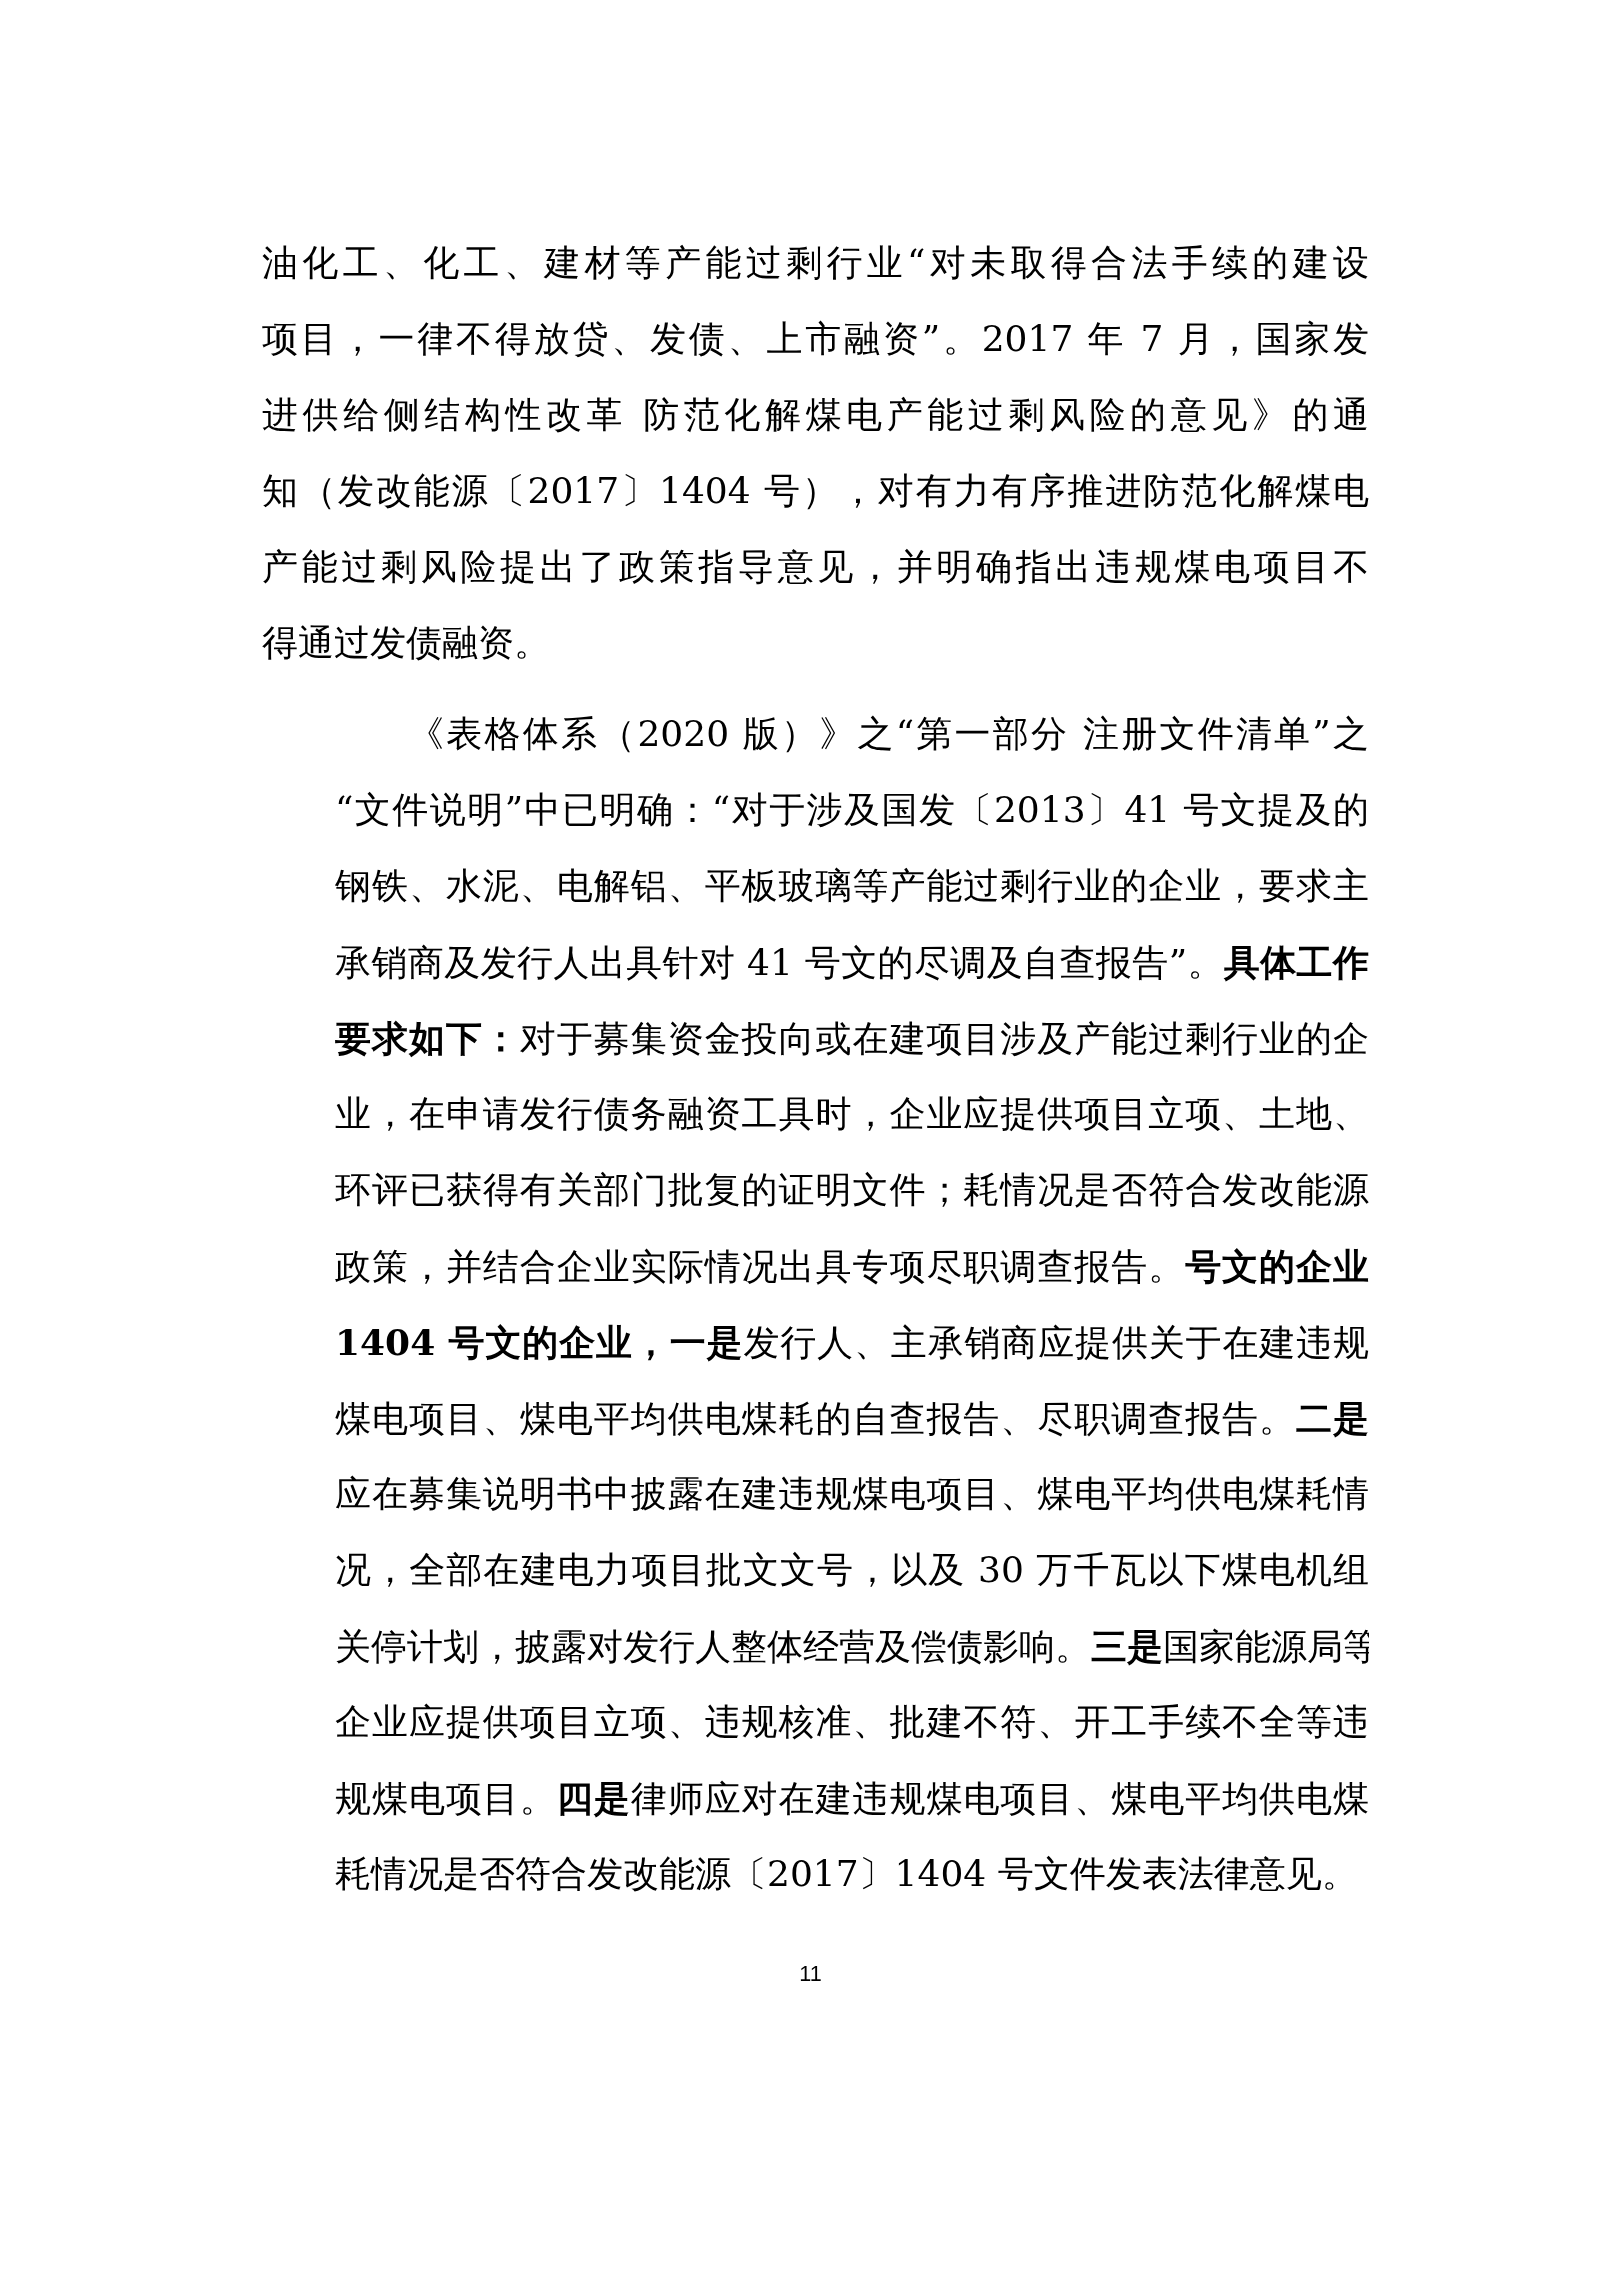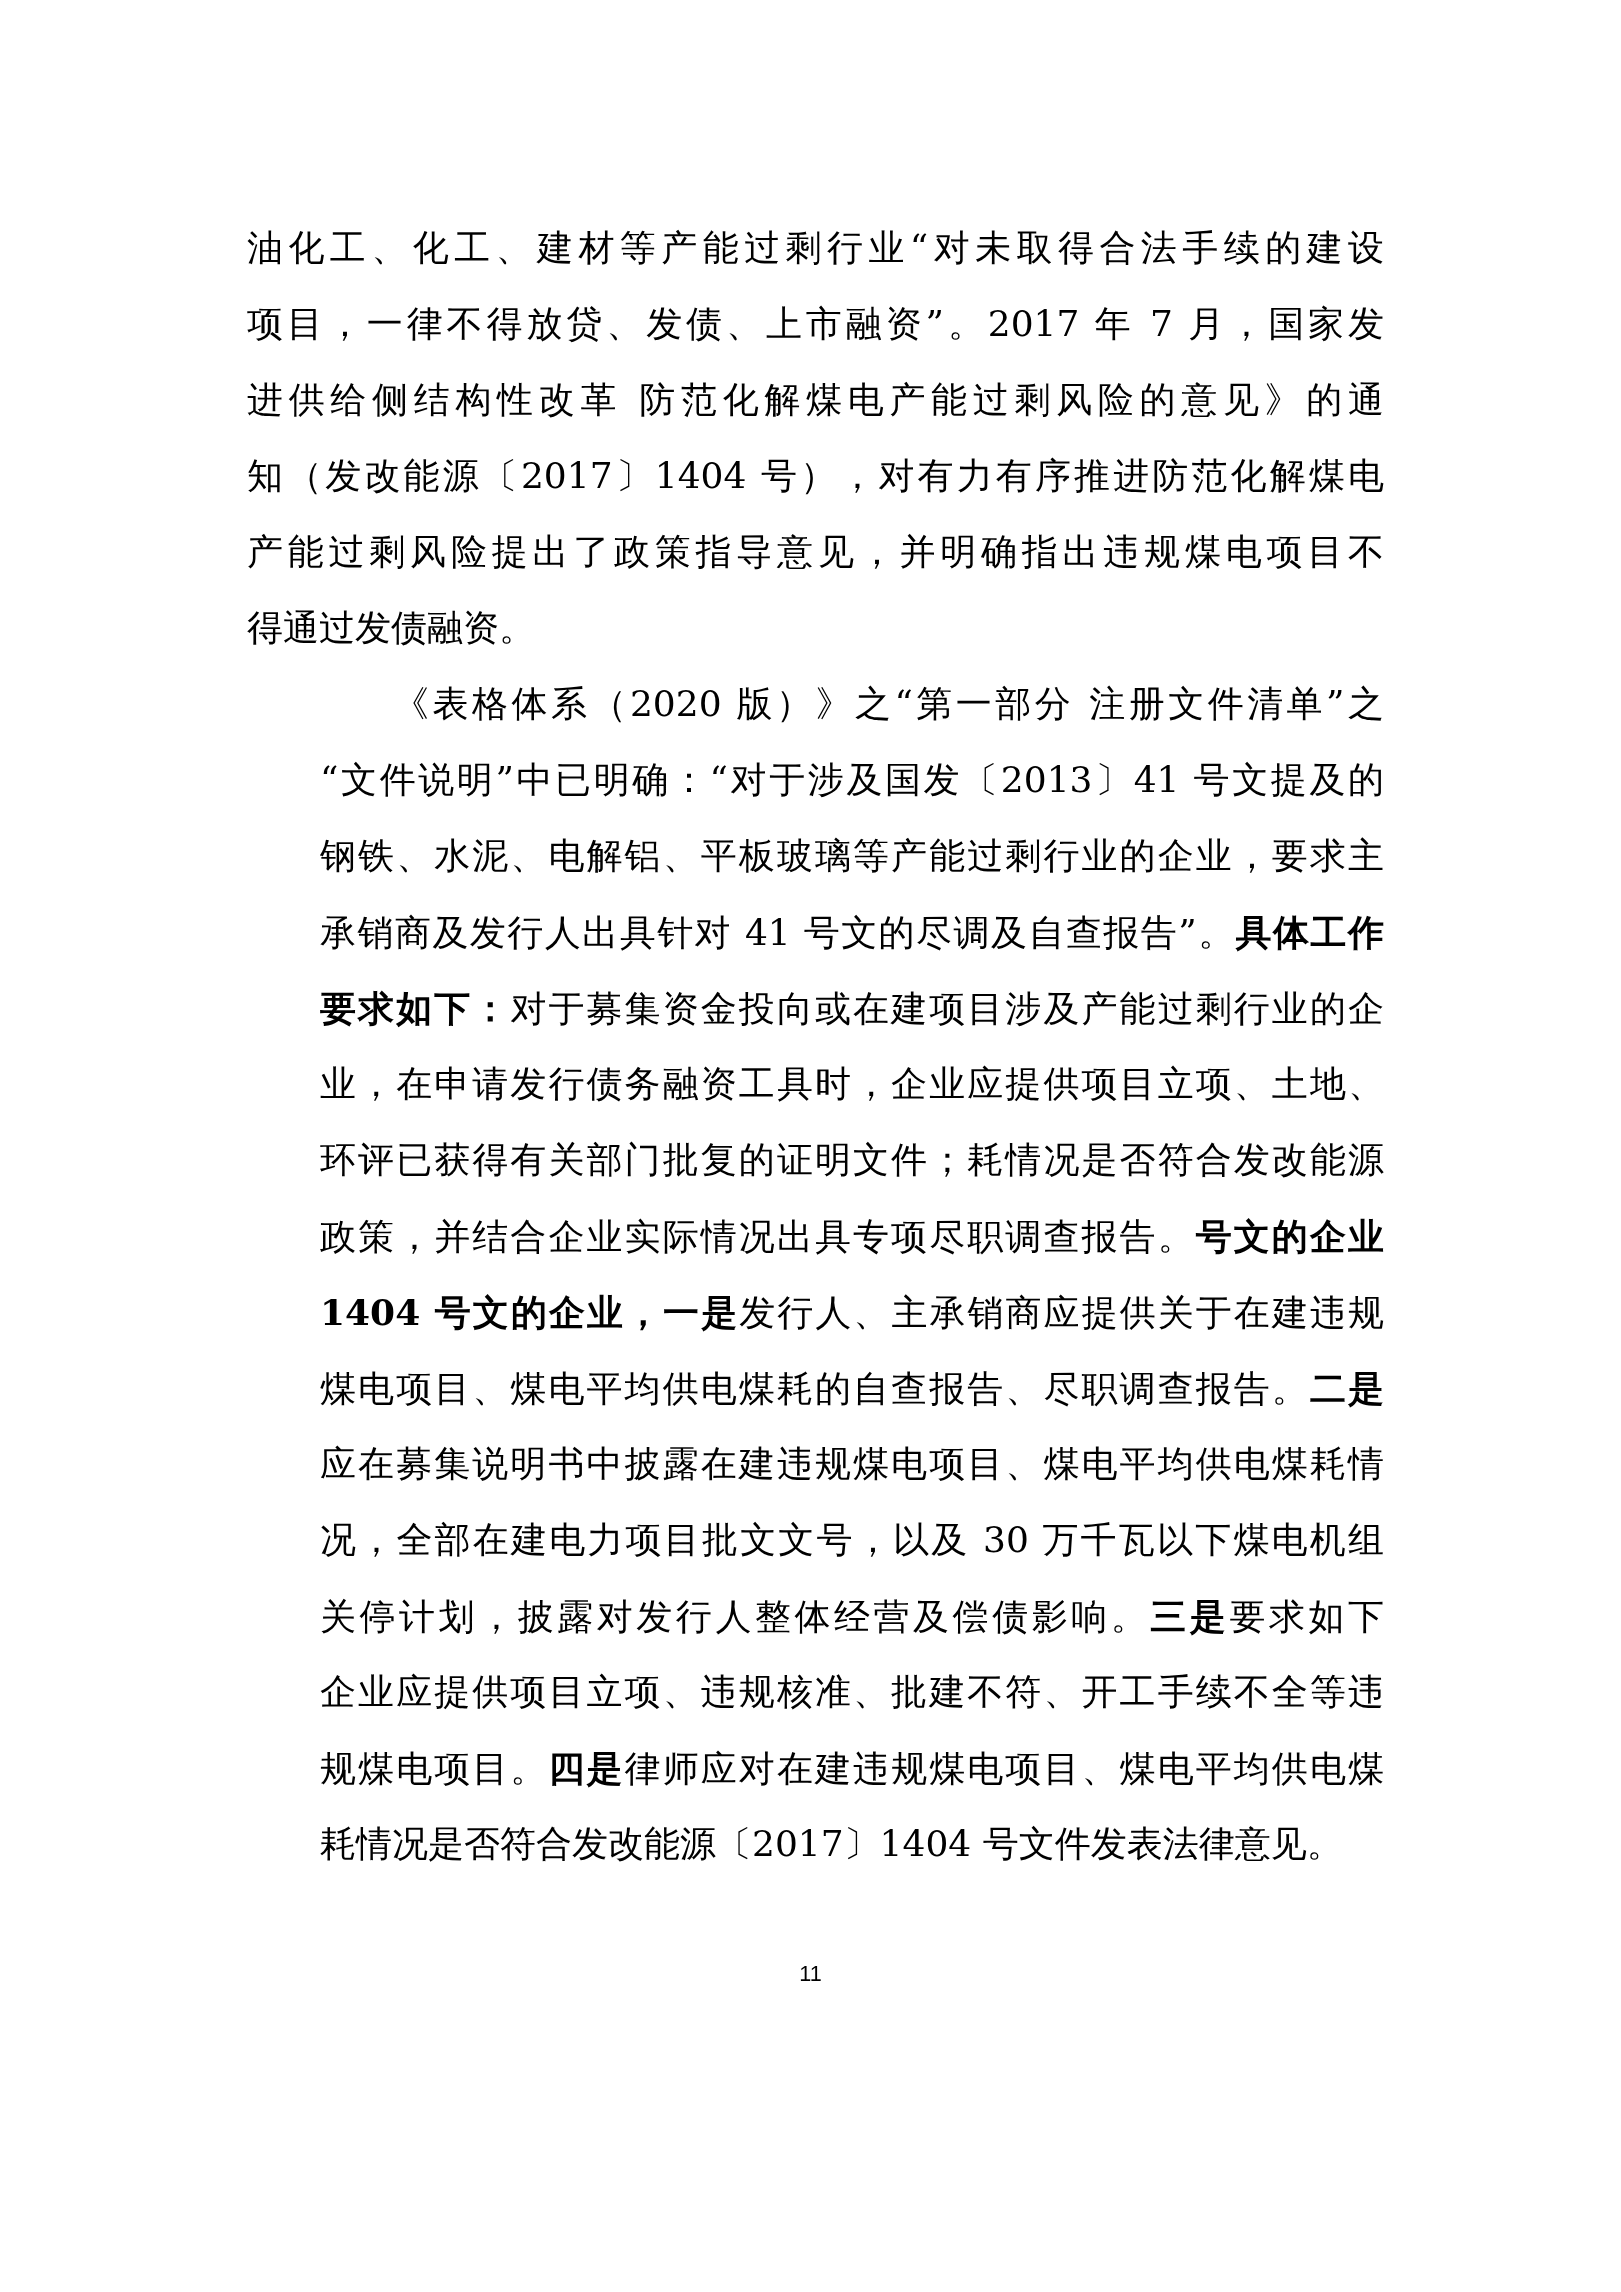--- a/index.html
+++ b/index.html
@@ -9,21 +9,21 @@
       left: 247px;
       top: 210px;
       width: 1137px;
       font-family: "DejaVu Serif", "Liberation Serif", serif;
       color: #000;
       font-size: 36px;
       line-height: 76px;
       text-align: justify;
       text-justify: inter-character;
     }
-    .para { margin: 0; padding: 0; }
+    .para { margin: 15px; padding: 0; }
     .para.indent { text-indent: 73px; }
     .line { display: block; height: 76px; white-space: nowrap; text-align-last: justify; text-align: justify; overflow: hidden; }
     .line.last { text-align-last: left; }
     b, .bold { font-weight: bold; }
     .page-number {
       position: absolute;
       left: 0; width: 1621px;
       top: 1961px;
       text-align: center;
       font-family: "Liberation Sans", sans-serif;
@@ -49,20 +49,20 @@
       <span class="line"><span>钢铁、水泥、电解铝、平板玻璃等产能过剩行业的企业，要求主</span></span>
       <span class="line"><span>承销商及发行人出具针对 41 号文的尽调及自查报告”。</span><span class="bold">具体工作</span></span>
       <span class="line"><span class="bold">要求如下：</span><span>对于募集资金投向或在建项目涉及产能过剩行业的企</span></span>
       <span class="line"><span>业，在申请发行债务融资工具时，企业应提供项目立项、土地、</span></span>
       <span class="line"><span>环评已获得有关部门批复的证明文件；耗情况是否符合发改能源</span></span>
       <span class="line"><span>政策，并结合企业实际情况出具专项尽职调查报告。</span><span class="bold">号文的企业</span></span>
       <span class="line"><span class="bold">1404 号文的企业，</span><span class="bold">一是</span><span>发行人、主承销商应提供关于在建违规</span></span>
       <span class="line"><span>煤电项目、煤电平均供电煤耗的自查报告、尽职调查报告。</span><span class="bold">二是</span></span>
       <span class="line"><span>应在募集说明书中披露在建违规煤电项目、煤电平均供电煤耗情</span></span>
       <span class="line"><span>况，全部在建电力项目批文文号，以及 30 万千瓦以下煤电机组</span></span>
-      <span class="line"><span>关停计划，披露对发行人整体经营及偿债影响。</span><span class="bold">三是</span><span>要求如下</span></span>
+      <span class="line"><span>关停计划，披露对发行人整体经营及偿债影响。</span><span class="bold">三是</span><span>国家能源局等</span></span>
       <span class="line"><span>企业应提供项目立项、违规核准、批建不符、开工手续不全等违</span></span>
       <span class="line"><span>规煤电项目。</span><span class="bold">四是</span><span>律师应对在建违规煤电项目、煤电平均供电煤</span></span>
       <span class="line last"><span>耗情况是否符合发改能源〔2017〕1404 号文件发表法律意见。</span></span>
     </div>
   </div>
 <div class="page-number">11</div>
 
 
 </body></html>

